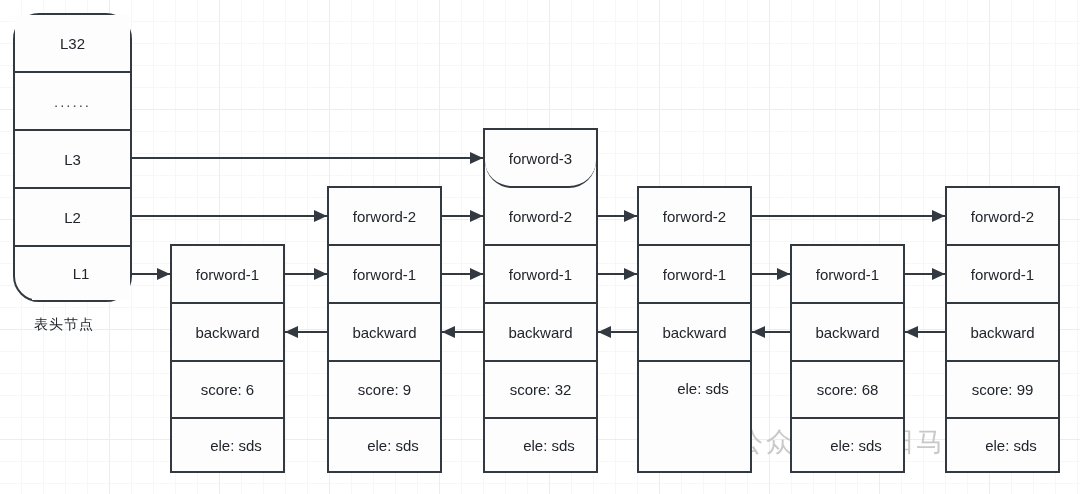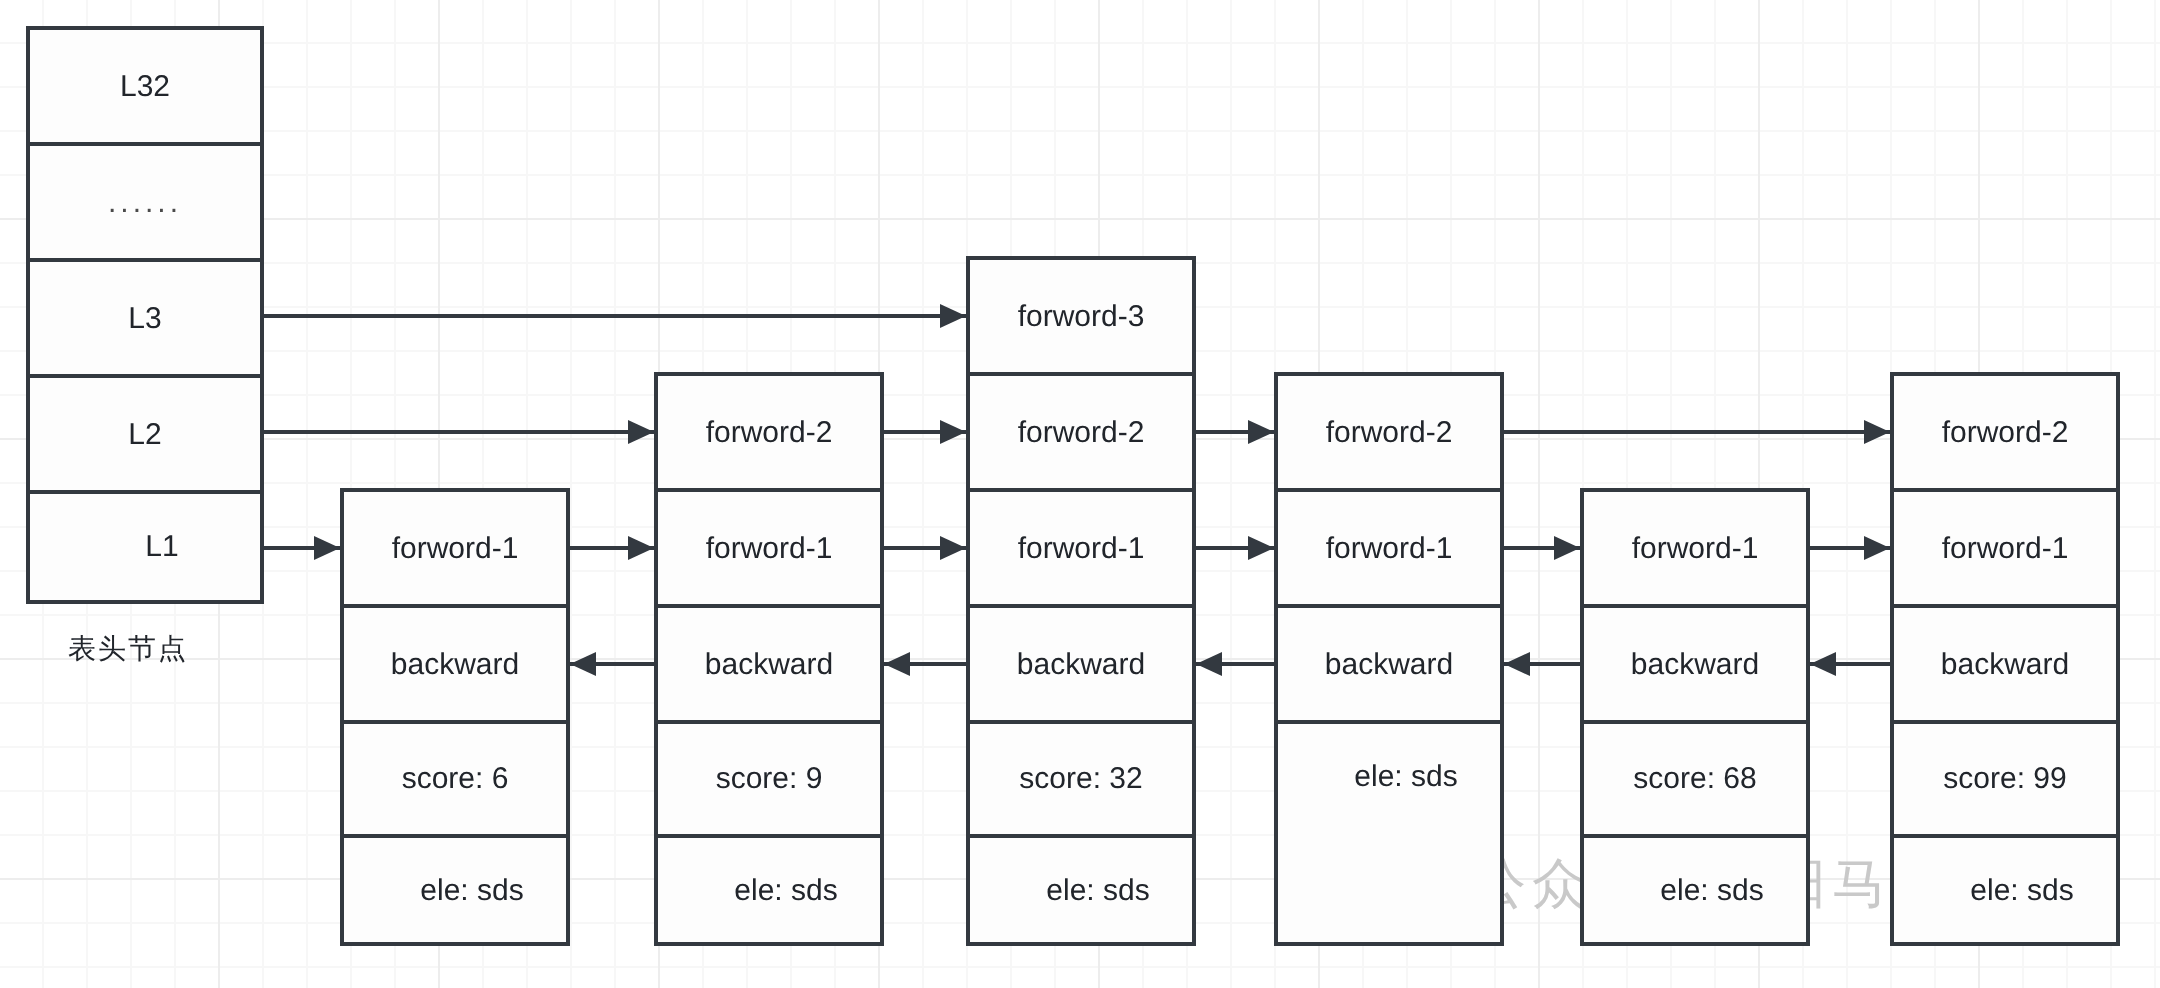--- a/index.html
+++ b/index.html
@@ -207,21 +207,21 @@
   </div>
   <div class="conn left" style="left:752px; top:331px; width:38px;">
     <div class="line" style="width:38px;"></div>
       <div class="head"></div>
   </div>
   <div class="conn left" style="left:905px; top:331px; width:40px;">
     <div class="line" style="width:40px;"></div>
       <div class="head"></div>
   </div>
 
-  <div class="node header-node" style="left:13px; top:13px; width:119px; height:289px;">
+  <div class="node header-node" style="left:13px; top:13px; width:119px; height:289px;border-radius:26px;">
     <div class="cell" style="height:58px;">L32</div>
     <div class="cell dots" style="height:58px;">......</div>
     <div class="cell" style="height:58px;">L3</div>
     <div class="cell" style="height:58px;">L2</div>
     <div class="cell" style="height:53px;">L1</div>
   </div>
   <div class="caption" style="left:34px; top:316px;text-align:right;">表头节点</div>
 
   <div class="node" style="left:170px; top:244px; width:115px; height:229px;">
     <div class="cell" style="height:58px;">forword-1</div>
@@ -232,21 +232,21 @@
 
   <div class="node" style="left:327px; top:186px; width:115px; height:287px;">
     <div class="cell" style="height:58px;">forword-2</div>
     <div class="cell" style="height:58px;">forword-1</div>
     <div class="cell" style="height:58px;">backward</div>
     <div class="cell" style="height:57px;">score: 9</div>
     <div class="cell" style="height:52px;">ele: sds</div>
   </div>
 
   <div class="node" style="left:483px; top:128px; width:115px; height:345px;">
-    <div class="cell" style="height:58px;">forword-3</div>
+    <div class="cell" style="height:58px;border-radius:27px;">forword-3</div>
     <div class="cell" style="height:58px;">forword-2</div>
     <div class="cell" style="height:58px;">forword-1</div>
     <div class="cell" style="height:58px;">backward</div>
     <div class="cell" style="height:57px;">score: 32</div>
     <div class="cell" style="height:52px;">ele: sds</div>
   </div>
 
   <div class="node" style="left:637px; top:186px; width:115px; height:287px;">
     <div class="cell" style="height:58px;">forword-2</div>
     <div class="cell" style="height:58px;">forword-1</div>

